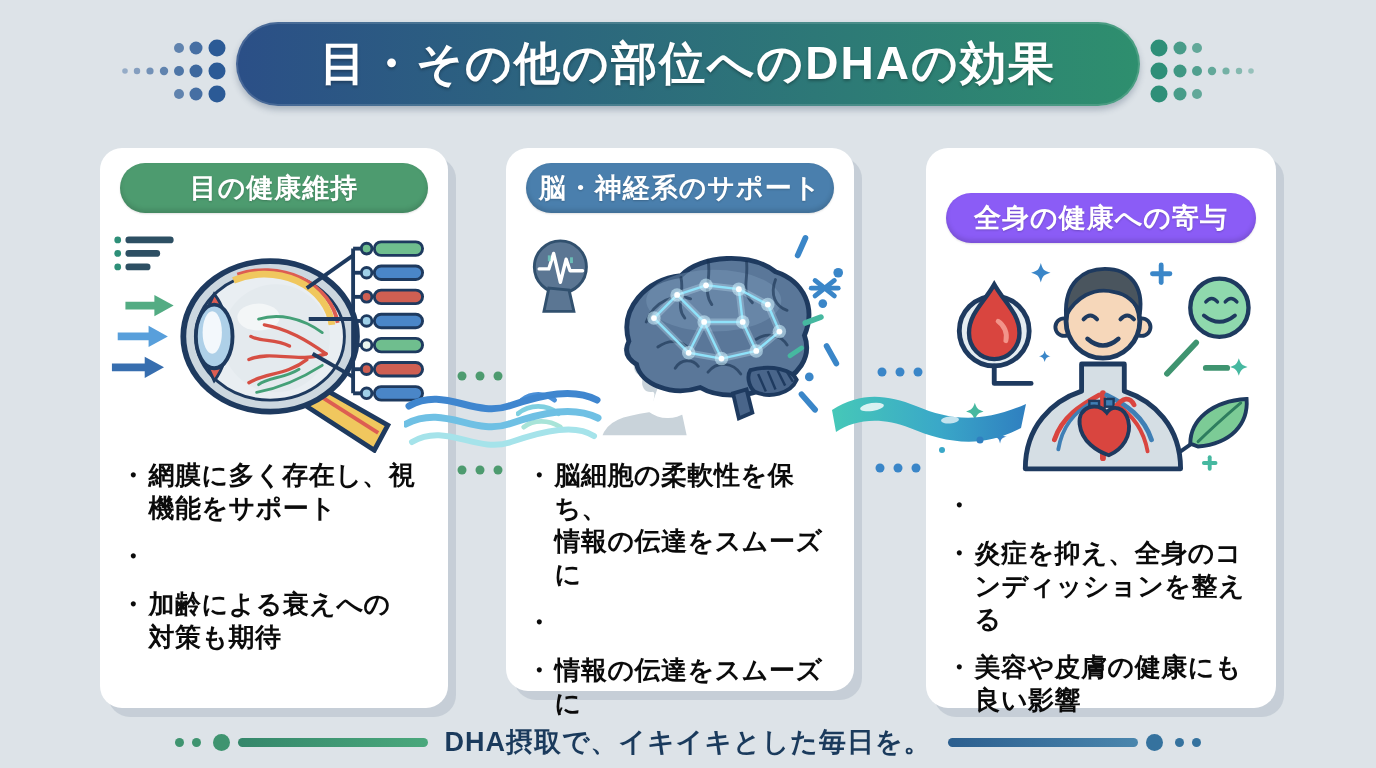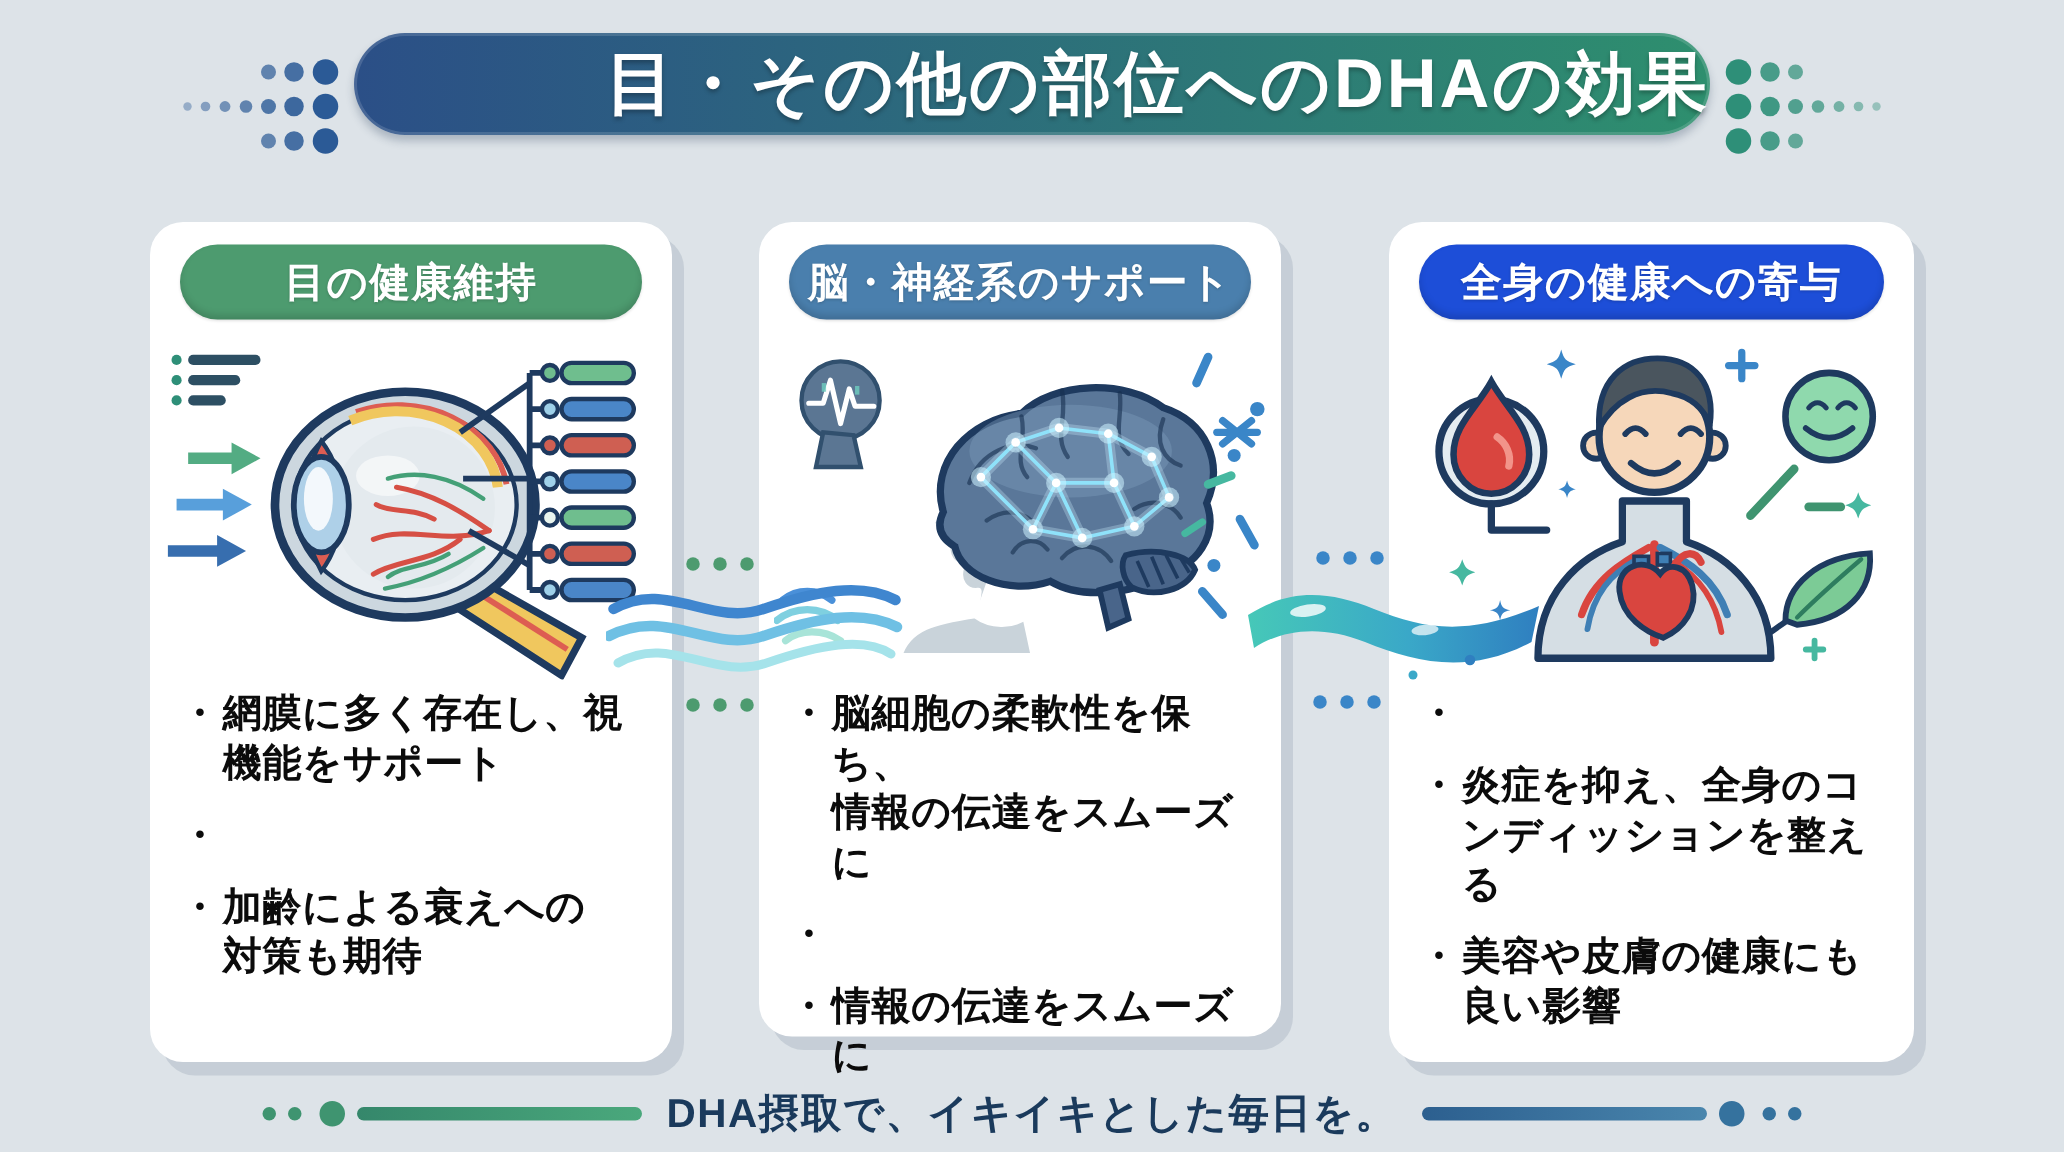--- a/index.html
+++ b/index.html
@@ -4,23 +4,23 @@
 <style>
   :root{
     --bg:#dde3e8; --banner-l:#2b4f87; --banner-r:#2e8f6e;
     --ink:#0b0b0b; --outline:#1e3a5f; --footer-ink:#1a3a5c;
   }
   *{box-sizing:border-box;margin:0;padding:0}
   html,body{width:1376px;height:768px}
   body{font-family:"Liberation Sans","DejaVu Sans",sans-serif;background:var(--bg);}
   .stage{position:relative;width:1376px;height:768px;background:var(--bg);overflow:hidden}
 
-  .title-banner{position:absolute;left:236px;top:22px;width:904px;height:68px;border-radius:42px;
+  .title-banner{position:absolute;left:236px;top:22px;width:904px;height:84px;border-radius:42px;
     background:linear-gradient(90deg,var(--banner-l),var(--banner-r));
-    display:flex;align-items:center;justify-content:flex-end;
+    display:flex;align-items:center;justify-content:center;
     box-shadow:0 4px 6px rgba(40,60,90,.28), inset 0 0 0 2px rgba(255,255,255,.14);}
   .title-banner span{color:#fff;font-size:46px;font-weight:bold;letter-spacing:2px;
     text-shadow:0 2px 3px rgba(0,0,0,.28);white-space:nowrap}
 
   .deco{position:absolute;pointer-events:none}
   .dots-left{left:116px;top:34px;width:114px;height:72px}
   .dots-right{left:1146px;top:34px;width:114px;height:72px}
 
   .card{position:absolute;top:148px;background:#fff;border-radius:22px;
     box-shadow:8px 9px 0 rgba(178,190,200,.55);padding:15px 16px 12px}
@@ -301,21 +301,21 @@
           <span class="mark">・</span>
         </li>
       <li class="bullet">
           <span class="mark">・</span>
           <span class="btxt">情報の伝達をスムーズに</span>
         </li>
     </ul>
   </section>
 
   <section class="card card3">
-    <div class="pill" style="background: #1d4ed8;">
+    <div class="pill" style="background: #8b5cf6; margin-top: 30px;">
       <span>全身の健康への寄与</span>
     </div>
     <div class="ill">
       <svg viewBox="0 0 340 220">
 
         <g>
           <circle cx="60" cy="76" r="36" fill="#e4ecf1" stroke="#1e3a5f" stroke-width="5"></circle>
           <path d="M60,112 L60,130 L98,130" fill="none" stroke="#1e3a5f" stroke-width="5" stroke-linecap="round" stroke-linejoin="round"></path>
           <path d="M60,28 C70,46 86,58 86,78 A26,27 0 1 1 34,78 C34,58 50,46 60,28 Z" fill="#d9453f" stroke="#1e3a5f" stroke-width="4.5"></path>
           <path d="M72,86 C74,78 70,70 64,66" stroke="#f2948a" stroke-width="5" fill="none" stroke-linecap="round"></path>

